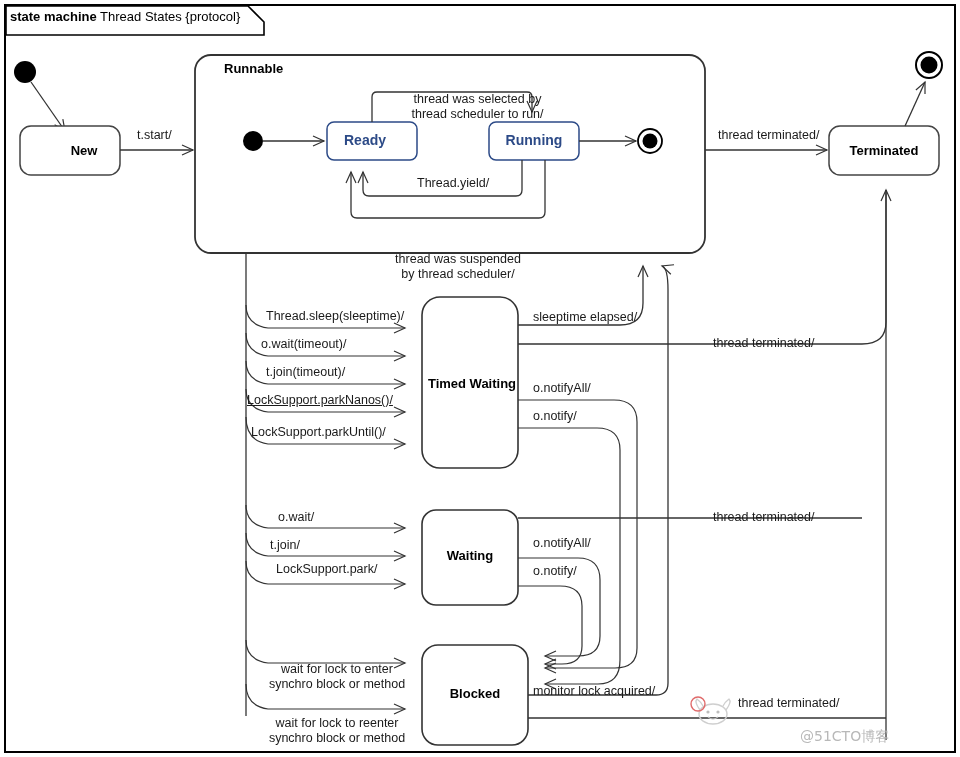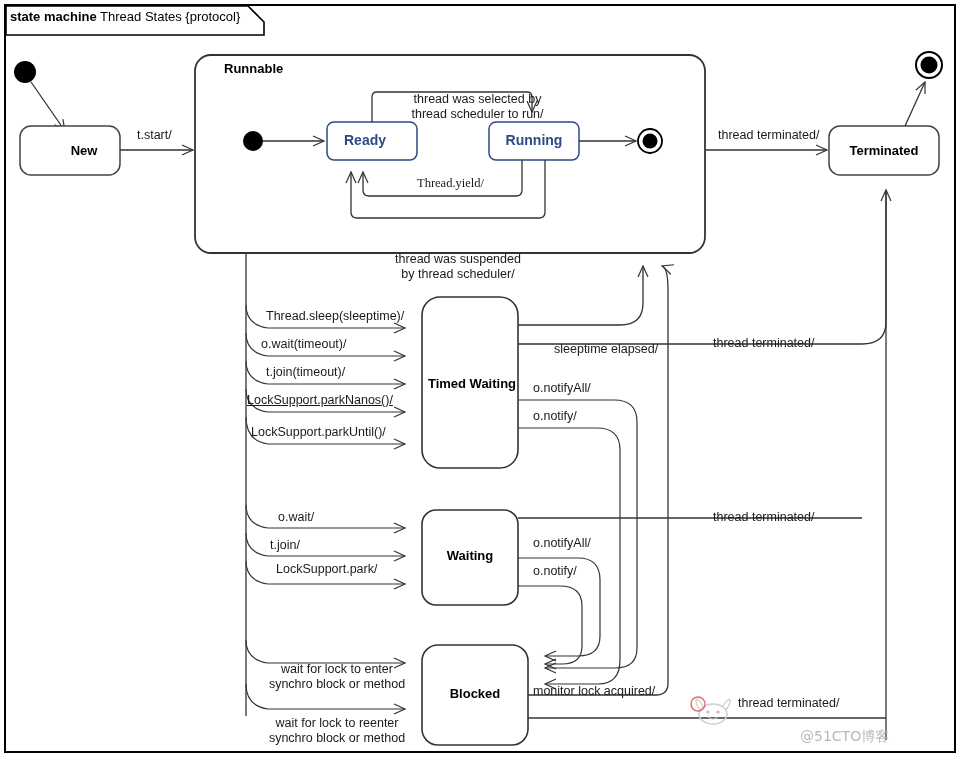--- a/index.html
+++ b/index.html
@@ -125,34 +125,34 @@
   <div class="statename" style="left:829px;top:143px;width:110px;">Terminated</div>
   <div class="statename" style="left:422px;top:376px;width:100px;">Timed Waiting</div>
   <div class="statename" style="left:422px;top:548px;width:96px;">Waiting</div>
   <div class="statename" style="left:422px;top:686px;width:106px;">Blocked</div>
 
   <div class="lbl" style="left:137px;top:128px;">t.start/</div>
 
   <div class="lbl c" style="left:355px;top:56px;width:245px;">thread was selected by</div>
   <div class="lbl c" style="left:355px;top:71px;width:245px;">thread scheduler to run/</div>
 
-  <div class="lbl" style="left:417px;top:176px;font-family:Liberation Serif, serif;">Thread.yield/</div>
+  <div class="lbl" style="left:417px;top:176px;">Thread.yield/</div>
 
   <div class="lbl c" style="left:338px;top:216px;width:240px;">thread was suspended</div>
   <div class="lbl c" style="left:338px;top:231px;width:240px;">by thread scheduler/</div>
 
   <div class="lbl" style="left:718px;top:128px;">thread terminated/</div>
 
   <div class="lbl" style="left:266px;top:309px;">Thread.sleep(sleeptime)/</div>
   <div class="lbl" style="left:261px;top:337px;">o.wait(timeout)/</div>
   <div class="lbl" style="left:266px;top:365px;">t.join(timeout)/</div>
   <div class="lbl" style="left:247px;top:393px;text-decoration:underline;">LockSupport.parkNanos()/</div>
   <div class="lbl" style="left:251px;top:425px;">LockSupport.parkUntil()/</div>
 
-  <div class="lbl" style="left:554px;top:310px;margin-top:32px;">sleeptime elapsed/</div>
+  <div class="lbl" style="left:533px;top:310px;">sleeptime elapsed/</div>
   <div class="lbl" style="left:533px;top:381px;">o.notifyAll/</div>
   <div class="lbl" style="left:533px;top:409px;">o.notify/</div>
 
   <div class="lbl" style="left:713px;top:336px;">thread terminated/</div>
 
   <div class="lbl" style="left:278px;top:510px;">o.wait/</div>
   <div class="lbl" style="left:270px;top:538px;text-align:center;">t.join/</div>
   <div class="lbl" style="left:276px;top:562px;">LockSupport.park/</div>
 
   <div class="lbl" style="left:533px;top:536px;">o.notifyAll/</div>

